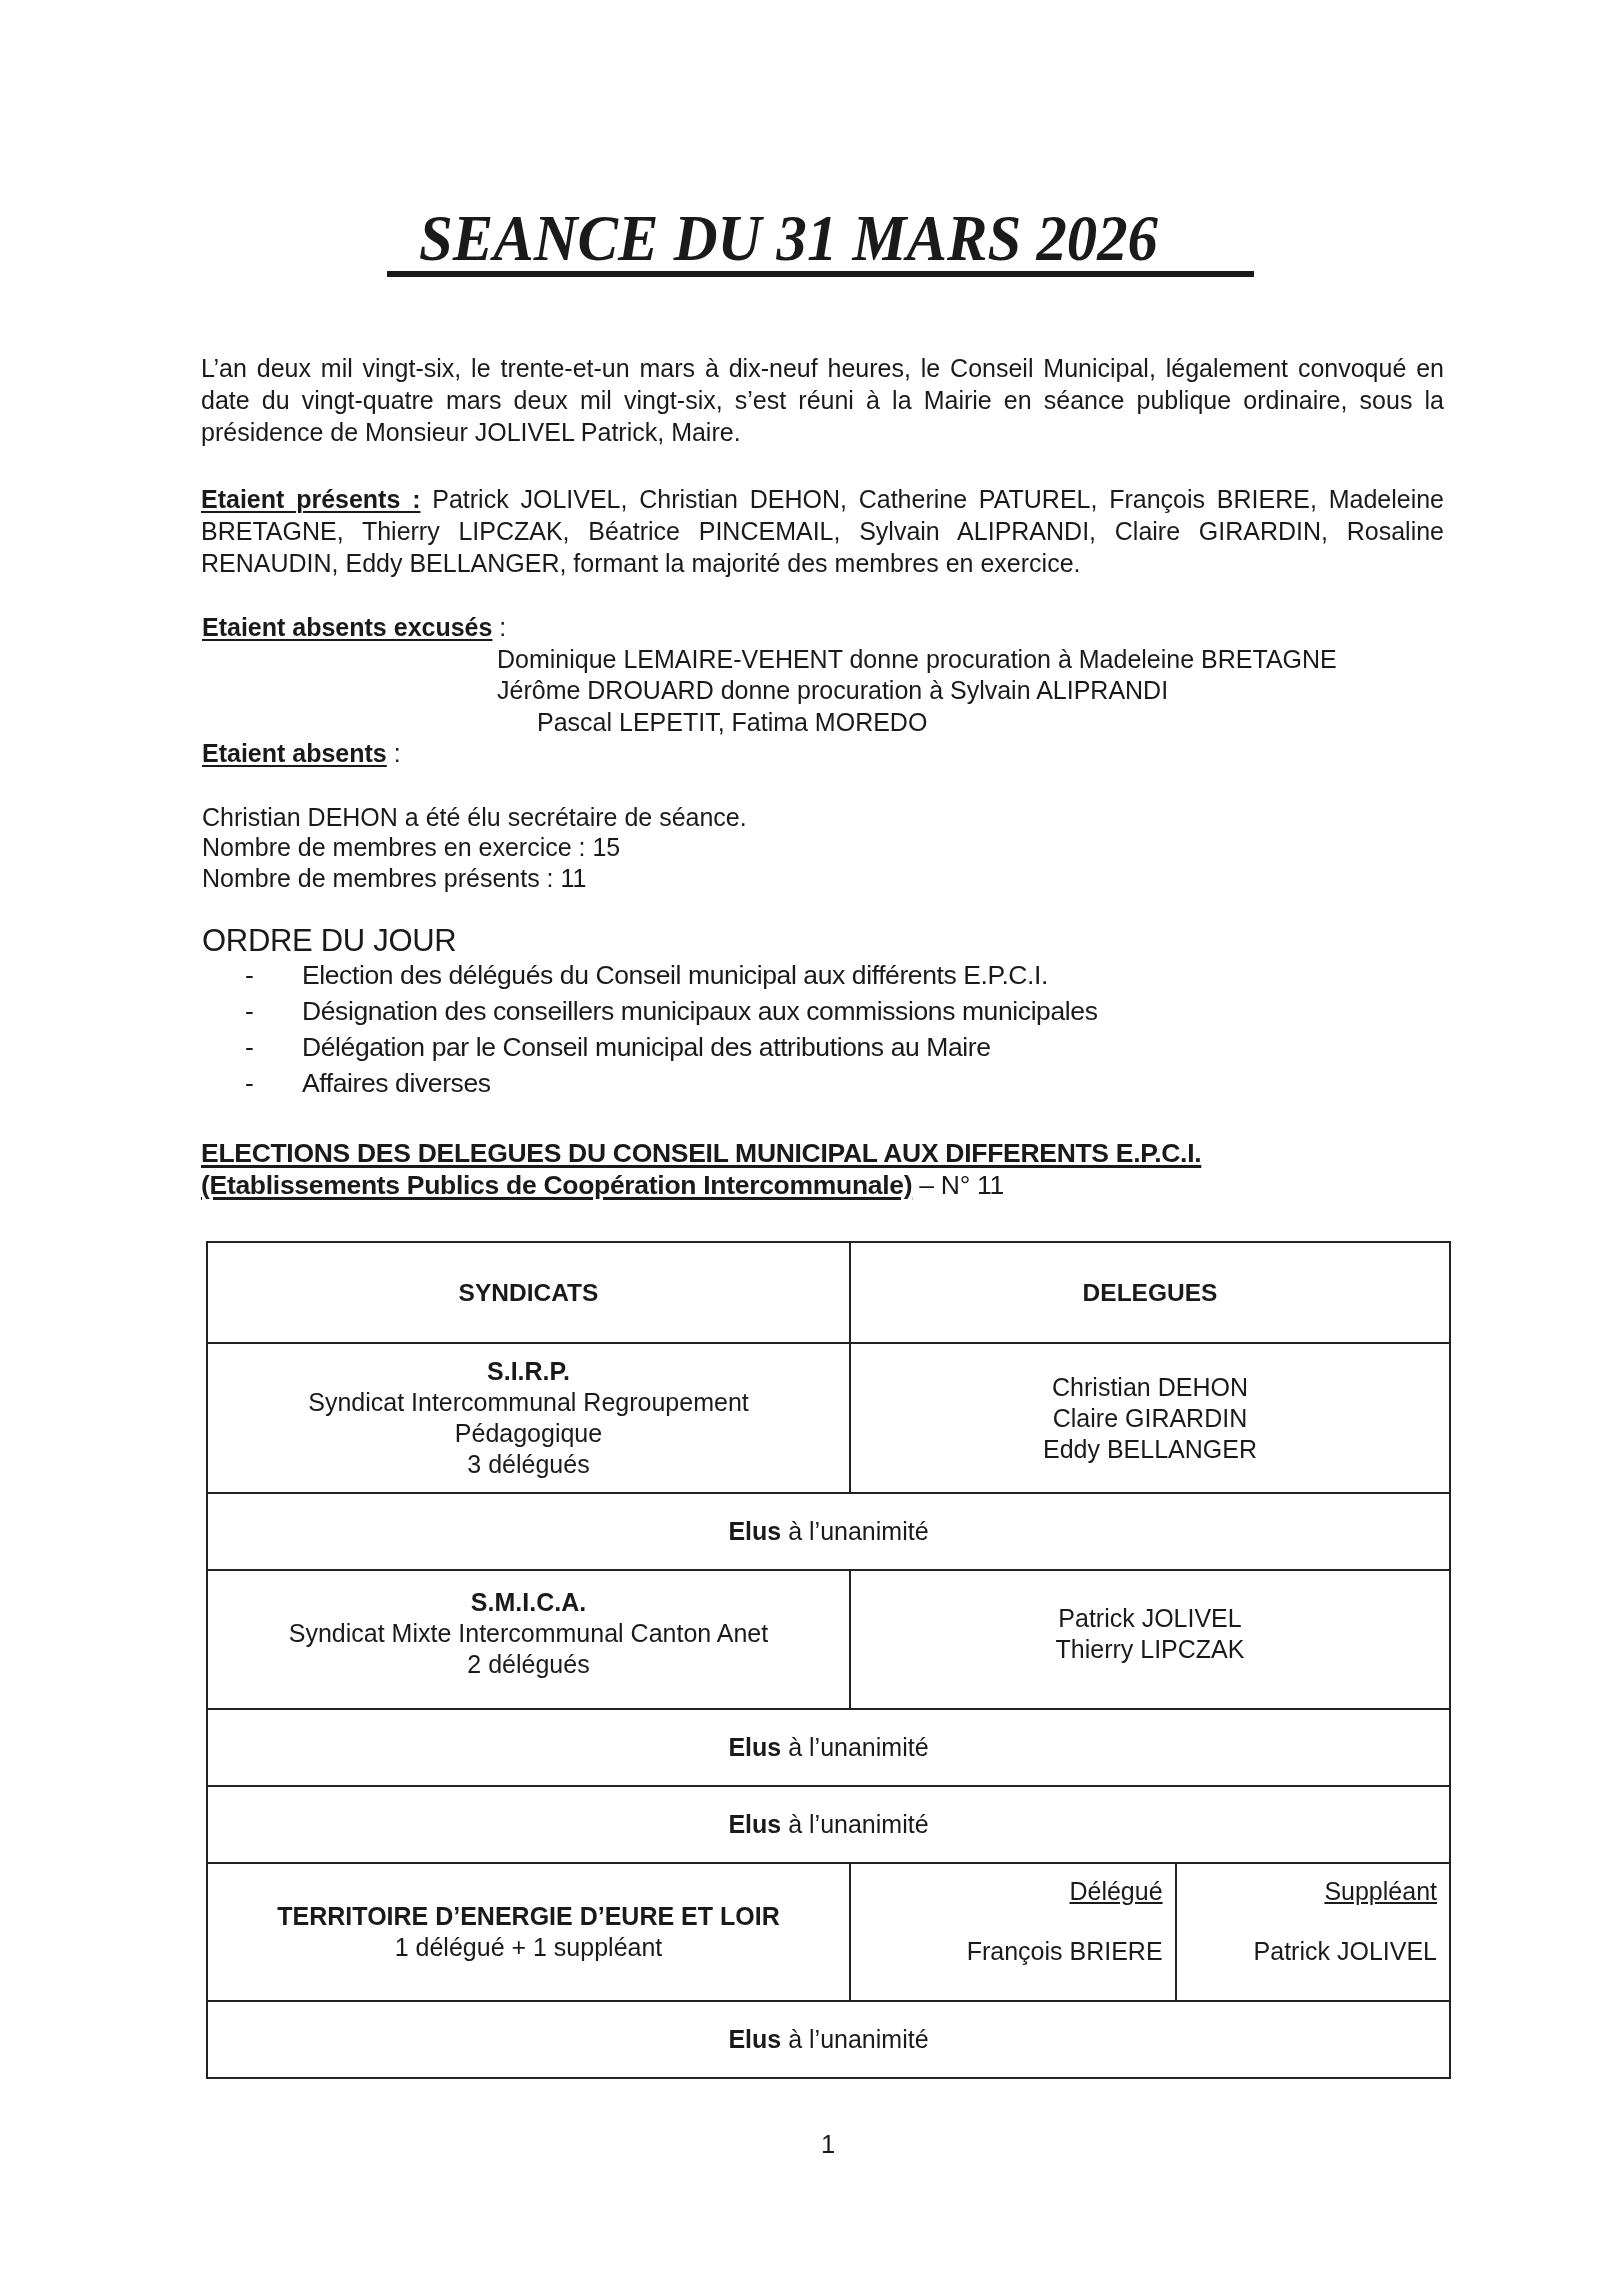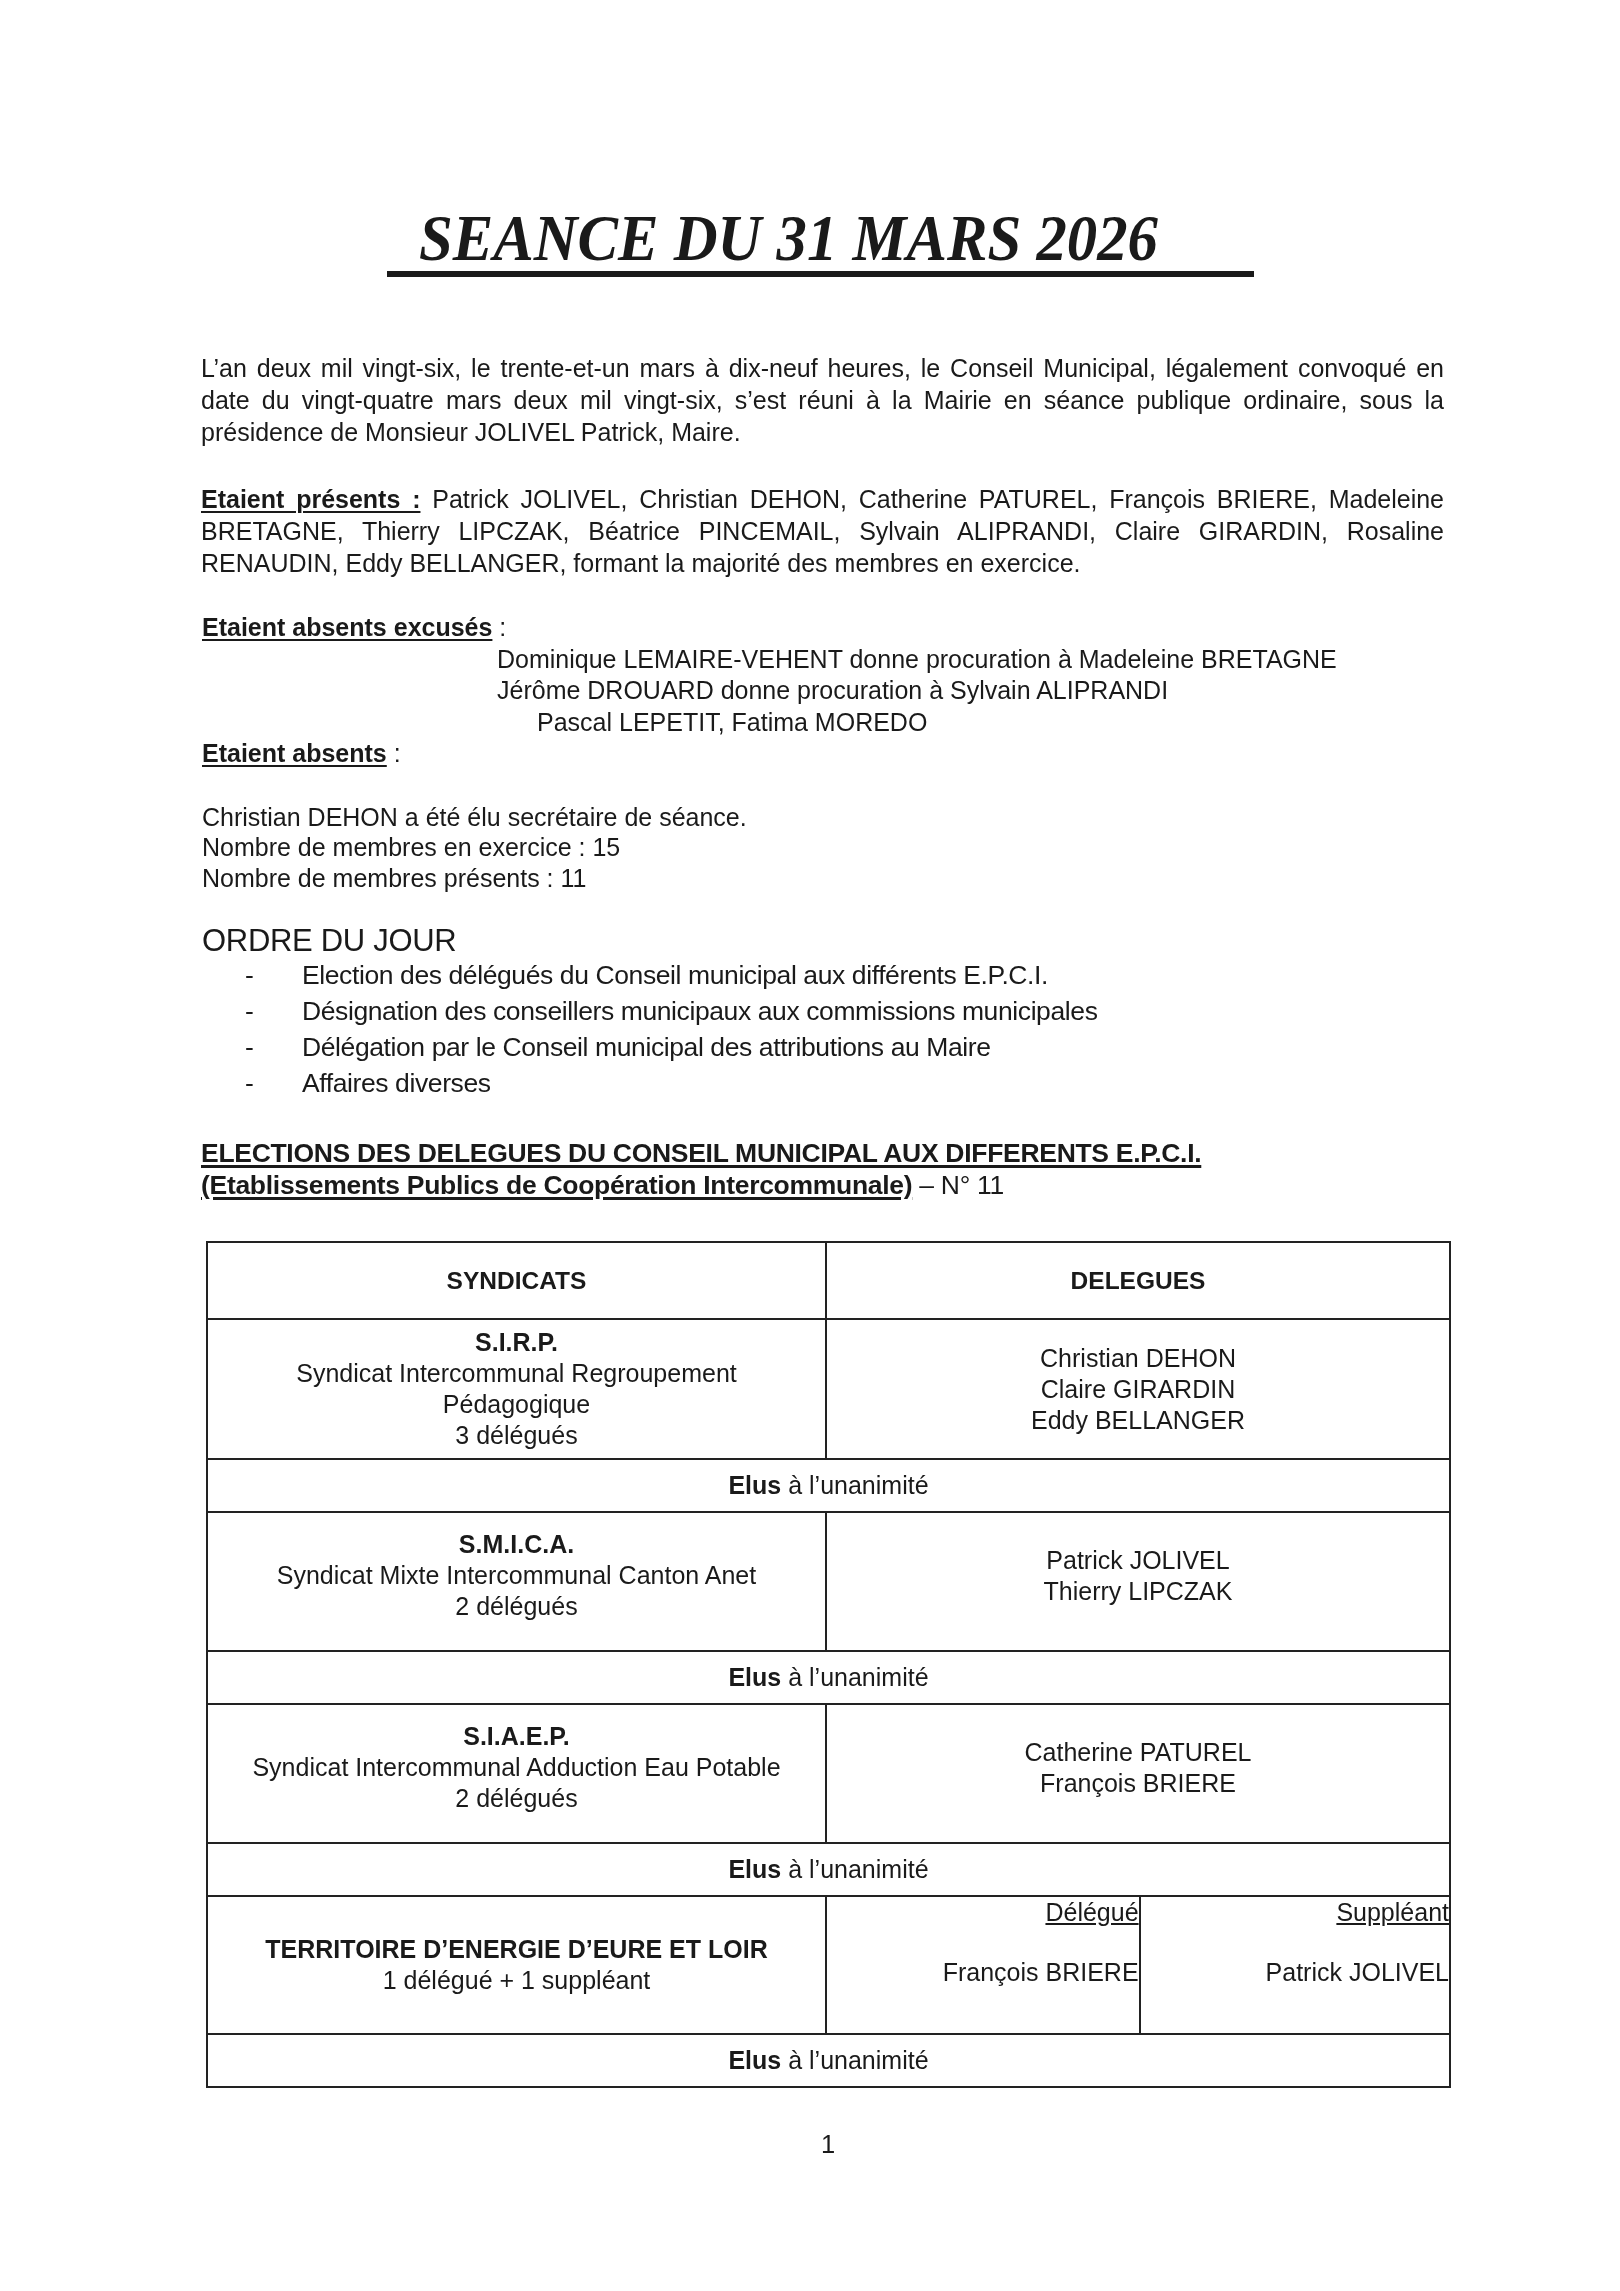--- a/index.html
+++ b/index.html
@@ -15,21 +15,21 @@
   .para { left: 201px; width: 1243px; font-size: 25px; line-height: 32px; text-align: justify; text-align-last: left; }
   .u { text-decoration: underline; text-decoration-thickness: 2px; text-underline-offset: 2.9px; font-weight: bold; }
   .line { font-size: 25px; line-height: 31px; white-space: nowrap; }
   .agenda-title { left: 202px; top: 923px; font-size: 31px; font-weight: normal; letter-spacing: -0.3px; }
   .agenda { left: 245px; font-size: 26.5px; line-height: 36px; letter-spacing: -0.4px; white-space: nowrap; }
   .agenda .dash { display: inline-block; width: 57px; }
   .sec-title { left: 201px; top: 1137px; font-size: 26.5px; font-weight: bold; line-height: 32px; letter-spacing: -0.3px; white-space: nowrap; }
   .sec-title .ul { text-decoration: underline; text-decoration-thickness: 2.5px; text-underline-offset: 2.9px; }
   .sec-title .num { font-weight: normal; }
   table.epci { position: absolute; left: 206px; top: 1241px; width: 1245px; border-collapse: collapse; font-size: 25px; line-height: 31px; }
-  table.epci td { border: 2px solid #222; text-align: center; vertical-align: middle; padding: 0; }
+  table.epci td { border: 2px solid #222; text-align: center; vertical-align: middle; padding: 12px; }
   table.epci td.left { width: 617px; }
   .hdr td { height: 75px; font-weight: bold; font-size: 24.5px; }
   .elus td { height: 51px; margin-left: 20px; }
   .cellbold { font-weight: bold; }
   .sub td.sublabel { vertical-align: top; text-align: right; padding-left: 17.6px; }
   .sublabel .h { text-decoration: underline; display: block; margin-top: 0px; }
   .sublabel .v { display: block; margin-top: 29px; }
   .page-num { left: 0; width: 1656px; text-align: center; top: 2130px; font-size: 25.5px; }
 </style>
 </head>
@@ -101,33 +101,20 @@
     </td>
     <td colspan="2">
       <div>Patrick JOLIVEL</div>
       <div>Thierry LIPCZAK</div>
       <div style="height:11.8px"></div>
     </td>
   </tr>
   <tr class="elus">
     <td colspan="3"><span class="cellbold">Elus</span><span> à l’unanimité</span></td>
   </tr>
-  <tr style="height:139px;">
-    <td class="left">
-      <div class="cellbold">S.I.A.E.P.</div>
-      <div>Syndicat Intercommunal Adduction Eau Potable</div>
-      <div>2 délégués</div>
-      <div style="height:11.8px"></div>
-    </td>
-    <td colspan="2">
-      <div>Catherine PATUREL</div>
-      <div>François BRIERE</div>
-      <div style="height:11.8px"></div>
-    </td>
-  </tr>
   <tr class="elus">
     <td colspan="3"><span class="cellbold">Elus</span><span> à l’unanimité</span></td>
   </tr>
   <tr class="sub" style="height:138px;">
     <td class="left">
       <div class="cellbold">TERRITOIRE D’ENERGIE D’EURE ET LOIR</div>
       <div>1 délégué + 1 suppléant</div>
     </td>
     <td class="sublabel" style="width:294px;">
       <span class="h">Délégué</span>

